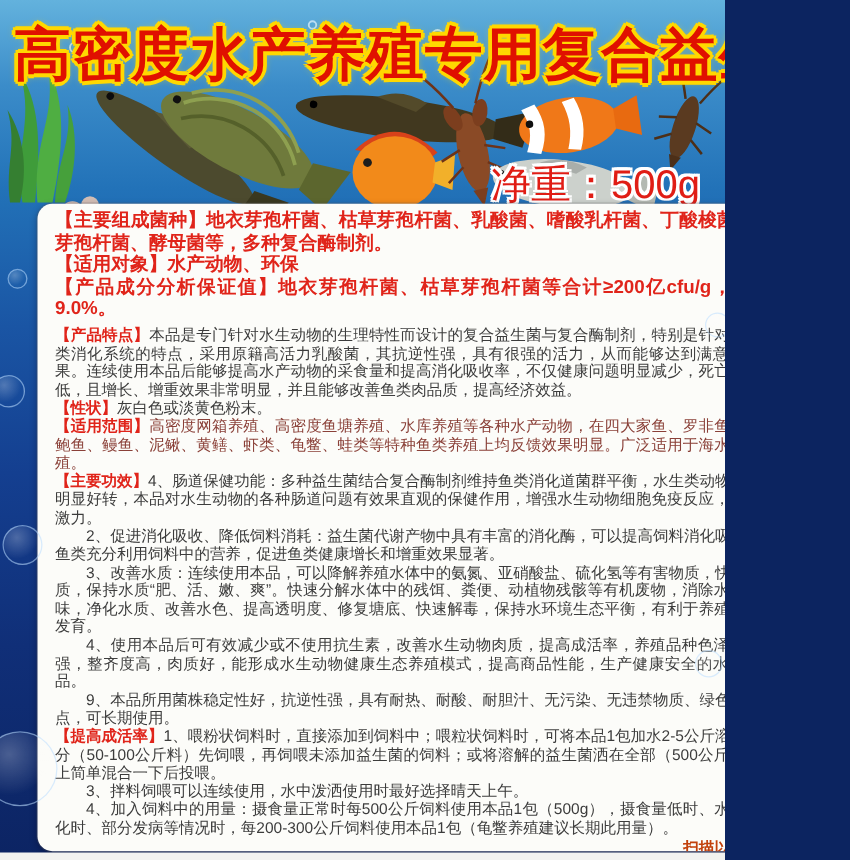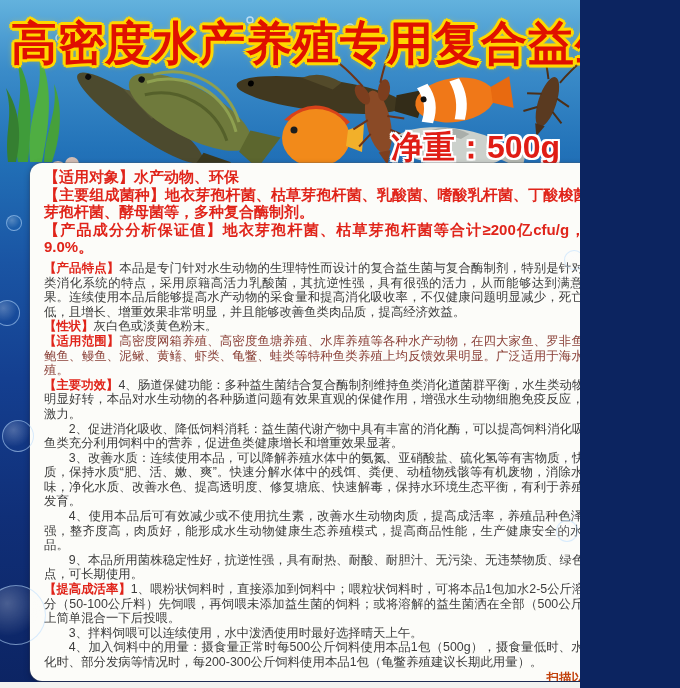--- a/index.html
+++ b/index.html
@@ -8,21 +8,21 @@
   #canvas{position:relative;width:580px;height:688px;overflow:hidden;}
   .bg{position:absolute;inset:0;
       background:linear-gradient(180deg,#63b2dd 0%,#3b8cc9 10%,#2272b8 22%,#1a55a4 38%,#143f90 55%,#102f78 75%,#0c2463 100%);}
   .sea{position:absolute;left:0;top:0;}
   .title{position:absolute;left:0;top:13px;width:680px;text-align:center;
          font-size:46px;font-weight:bold;letter-spacing:1px;white-space:nowrap;
          color:#e01000;
          text-shadow:-2px -2px 0 #ffd800,2px -2px 0 #ffd800,-2px 2px 0 #ffd800,2px 2px 0 #ffd800,
                      -3px 0 0 #ffd800,3px 0 0 #ffd800,0 -3px 0 #ffd800,0 3px 0 #ffd800,
                      0 0 7px rgba(255,216,0,.85);}
-  .net{position:absolute;top:126px;right:20px;font-size:32px;font-weight:bold;
+  .net{position:absolute;top:126px;right:20px;font-size:32px;font-weight:normal;
        color:#e01d15;white-space:nowrap;
        text-shadow:-2px -2px 0 #fff,2px -2px 0 #fff,-2px 2px 0 #fff,2px 2px 0 #fff,
                    -2px 0 0 #fff,2px 0 0 #fff,0 -2px 0 #fff,0 2px 0 #fff;}
   .panel{position:absolute;left:30px;top:163px;width:616px;bottom:7px;
          background:#fcfcf9;border-radius:12px;box-shadow:0 0 0 1px rgba(90,90,90,.25),0 2px 6px rgba(0,0,30,.35);
          padding:5px 12px 4px 14px;box-sizing:border-box;overflow:hidden;}
   .panel p{margin:0;text-align:justify;}
   .intro{color:#e0241a;font-size:15px;line-height:17.6px;font-weight:700;}
   .hdr{color:#e0241a;font-weight:700;}
   .body{color:#3c3c3c;font-size:12.4px;line-height:14.6px;font-weight:400;}
@@ -134,22 +134,22 @@
       <circle cx="250" cy="20" r="3"></circle>
         <circle cx="640" cy="14" r="4"></circle>
     </g>
   </svg>
 
   <div class="title">高密度水产养殖专用复合益生菌</div>
 
   <div class="net"><span>净重：</span><span>500g</span></div>
 
   <div class="panel">
+    <p class="intro"><span class="hdr">【主要组成菌种】</span><span>地衣芽孢杆菌、枯草芽孢杆菌、乳酸菌、嗜酸乳杆菌、丁酸梭菌、凝结芽孢杆菌、酵母菌等，多种复合酶制剂。</span></p>
     <p class="intro"><span class="hdr">【适用对象】</span><span>水产动物、环保</span></p>
-    <p class="intro"><span class="hdr">【主要组成菌种】</span><span>地衣芽孢杆菌、枯草芽孢杆菌、乳酸菌、嗜酸乳杆菌、丁酸梭菌、凝结芽孢杆菌、酵母菌等，多种复合酶制剂。</span></p>
     <p class="intro"><span class="hdr">【产品成分分析保证值】</span><span>地衣芽孢杆菌、枯草芽孢杆菌等合计≥200亿cfu/g，水分＜9.0%。</span></p>
 
     <p class="body gap-top"><span class="hdr">【产品特点】</span><span>本品是专门针对水生动物的生理特性而设计的复合益生菌与复合酶制剂，特别是针对水生动物类消化系统的特点，采用原籍高活力乳酸菌，其抗逆性强，具有很强的活力，从而能够达到满意的使用效果。连续使用本品后能够提高水产动物的采食量和提高消化吸收率，不仅健康问题明显减少，死亡淘汰率降低，且增长、增重效果非常明显，并且能够改善鱼类肉品质，提高经济效益。</span></p>
     <p class="body"><span class="hdr">【性状】</span><span>灰白色或淡黄色粉末。</span></p>
     <p class="body"><span class="hdr">【适用范围】</span><span class="scope-body">高密度网箱养殖、高密度鱼塘养殖、水库养殖等各种水产动物，在四大家鱼、罗非鱼、海参、鲍鱼、鳗鱼、泥鳅、黄鳝、虾类、龟鳖、蛙类等特种鱼类养殖上均反馈效果明显。广泛适用于海水、淡水养殖。</span></p>
 
     <p class="body"><span class="hdr">【主要功效】</span><span>4、肠道保健功能：多种益生菌结合复合酶制剂维持鱼类消化道菌群平衡，水生类动物健康问题明显好转，本品对水生动物的各种肠道问题有效果直观的保健作用，增强水生动物细胞免疫反应，提高抗应激力。</span></p>
     <p class="body indent">2、促进消化吸收、降低饲料消耗：益生菌代谢产物中具有丰富的消化酶，可以提高饲料消化吸收率，使鱼类充分利用饲料中的营养，促进鱼类健康增长和增重效果显著。</p>
     <p class="body indent">3、改善水质：连续使用本品，可以降解养殖水体中的氨氮、亚硝酸盐、硫化氢等有害物质，快速调节水质，保持水质“肥、活、嫩、爽”。快速分解水体中的残饵、粪便、动植物残骸等有机废物，消除水体臭味异味，净化水质、改善水色、提高透明度、修复塘底、快速解毒，保持水环境生态平衡，有利于养殖品种生长发育。</p>
     <p class="body indent">4、使用本品后可有效减少或不使用抗生素，改善水生动物肉质，提高成活率，养殖品种色泽好，活力强，整齐度高，肉质好，能形成水生动物健康生态养殖模式，提高商品性能，生产健康安全的水生动物产品。</p>

